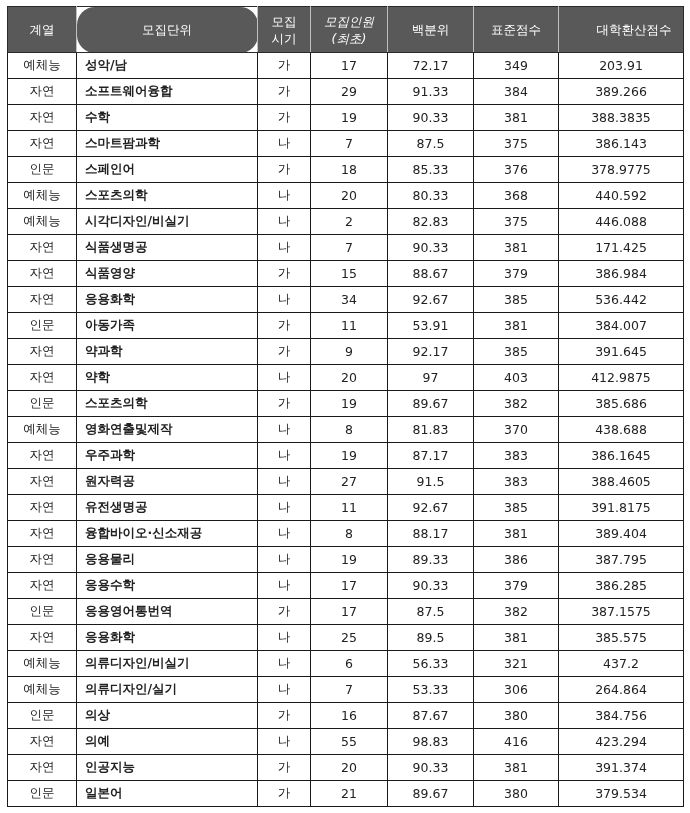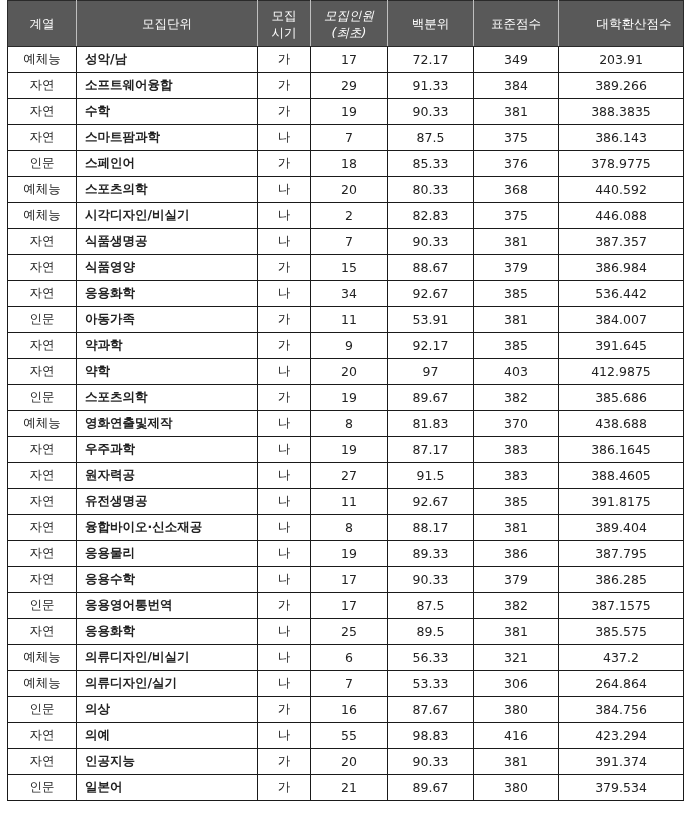--- a/index.html
+++ b/index.html
@@ -1,19 +1,19 @@
 <!DOCTYPE html>
 <html><head>
 <meta charset="utf-8">
 <style>
   html, body { margin: 0; padding: 0; background: #ffffff; }
   body { width: 690px; height: 813px; position: relative; overflow: hidden;
          font-family: "DejaVu Sans", "Liberation Sans", sans-serif; }
   table.admissions {
-    position: absolute; left: 7px; top: 0;
+    position: absolute; left: 7px; top: 6px;
     width: 676px; border-collapse: collapse; table-layout: fixed;
     font-size: 12.5px; color: #222;
   }
   table.admissions th, table.admissions td {
     border: 1px solid #1a1a1a; padding: 0; overflow: hidden; white-space: nowrap;
   }
   table.admissions thead th {
     background: #595959; color: #ffffff; font-weight: normal;
     height: 45px; line-height: 17px; text-align: center; font-size: 12.5px;
     border-color: #2a2a2a; border-left-color: #bfbfbf; border-right-color: #bfbfbf;
@@ -32,21 +32,21 @@
       <col style="width:181px">
       <col style="width:53px">
     <col style="width:77px">
       <col style="width:86px">
       <col style="width:85px">
       <col style="width:125px">
   </colgroup>
   <thead>
     <tr id="header-row">
         <th style="white-space: pre-line;">계열</th>
-        <th style="white-space: pre-line;">모집단위</th>
+        <th style="white-space: pre-line; border-radius: 18px;">모집단위</th>
         <th style="white-space: pre-line;">모집
 시기</th>
         <th style="white-space: pre-line; font-style: italic;">모집인원
 (최초)</th>
         <th style="white-space: pre-line; margin-top: 24px;">백분위</th>
         <th style="white-space: pre-line;">표준점수</th>
         <th style="white-space: pre-line; padding-left: 26px;">대학환산점수</th>
       </tr>
   </thead>
   <tbody id="table-body">
@@ -113,21 +113,21 @@
         <td>375</td>
         <td>446.088</td>
       </tr>
       <tr>
         <td>자연</td>
         <td class="dept">식품생명공</td>
         <td>나</td>
         <td>7</td>
         <td>90.33</td>
         <td>381</td>
-        <td>387.357</td>
+        <td>171.425</td>
       </tr>
       <tr>
         <td>자연</td>
         <td class="dept">식품영양</td>
         <td>가</td>
         <td>15</td>
         <td>88.67</td>
         <td>379</td>
         <td>386.984</td>
       </tr>

